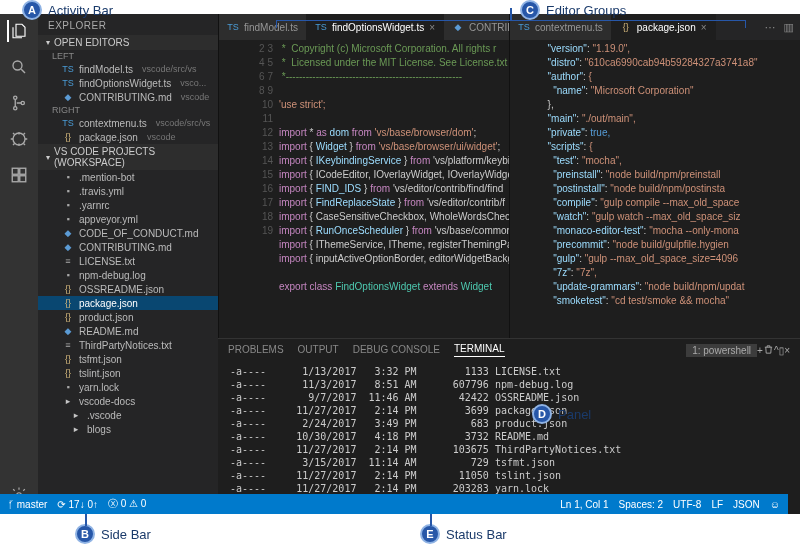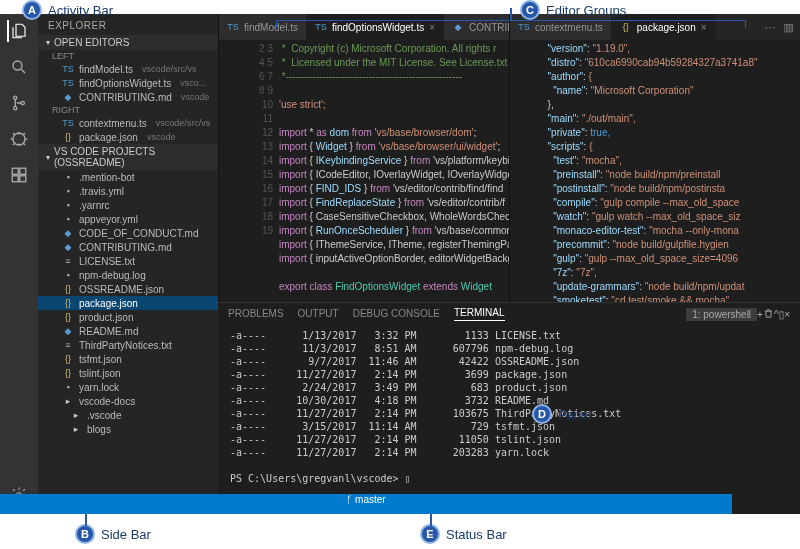--- a/index.html
+++ b/index.html
@@ -40,21 +40,21 @@
   .gutter { width:28px; text-align:right; color:#555; padding-right:6px; }
   .lines { flex:1; white-space:pre; color:#ccc; overflow:hidden;}
   .tok-cm { color:#6a9955; }
   .tok-kw { color:#c586c0; }
   .tok-st { color:#ce9178; }
   .tok-id { color:#9cdcfe;text-align:right; }
   .tok-tp { color:#4ec9b0; }
   .tok-pr { color:#9cdcfe; }
   .tok-bool { color:#569cd6; }
   
-  .panel { height:212px; background:#1e1e1e; border-top:1px solid #333; display:flex; flex-direction:column;}
+  .panel { height:176px; background:#1e1e1e; border-top:1px solid #333; display:flex; flex-direction:column;}
   .panel-tabs { display:flex; gap:14px; padding:4px 10px; font-size:10px; color:#888; align-items:center;}
   .panel-tabs .ptab.active { color:#fff; border-bottom:1px solid #fff; padding-bottom:2px;}
   .panel-tabs .ptab { padding-bottom:2px; }
   .panel-right { margin-left:auto; display:flex; align-items:center; color:#aaa;}
   .term { flex:1; font-family:Consolas, monospace; font-size:10px; line-height:13px; color:#ccc; padding:4px 12px; white-space:pre; overflow:hidden;}
   
   .statusbar { height:20px; background:#007acc; color:#fff; display:flex; align-items:center; font-size:10px; padding:0 8px; gap:10px;}
   .statusbar .right { margin-left:auto; display:flex; gap:10px; }
   
   .callout { position:absolute; display:flex; align-items:center; gap:6px; font-size:13px; color:#1a3a6a; }
@@ -141,21 +141,21 @@
           <span>contextmenu.ts</span>
           <span class="muted">vscode/src/vs</span>
         </div>
         <div class="side-item">
           <span class="fico ico-json">{}</span>
           <span>package.json</span>
           <span class="muted">vscode</span>
         </div>
       </div>
     <div class="section-hdr">
-        <span>VS CODE PROJECTS (OSSREADME)</span>
+        <span>VS CODE PROJECTS (WORKSPACE)</span>
       </div>
     <div id="files" style="flex:1; overflow:hidden;">
         <div class="side-item ">
           <span class="fico ico-txt">▪</span>
           <span>.mention-bot</span>
         </div>
         <div class="side-item ">
           <span class="fico ico-txt">▪</span>
           <span>.travis.yml</span>
         </div>
@@ -360,21 +360,21 @@
 -a----     11/27/2017   2:14 PM      103675 ThirdPartyNotices.txt
 -a----      3/15/2017  11:14 AM         729 tsfmt.json
 -a----     11/27/2017   2:14 PM       11050 tslint.json
 -a----     11/27/2017   2:14 PM      203283 yarn.lock
 
 PS C:\Users\gregvanl\vscode&gt; ▯</div>
     </div>
   </div>
 </div>
 
-<div class="statusbar" style="position:absolute; top:494px; left:0; width:732px;flex-direction:column;">
+<div class="statusbar" style="position:absolute; top:494px; left:0; width:788px;">
   <span>ᚶ <span>master</span></span>
   <span>⟳ <span>17↓ 0↑</span></span>
   <span>ⓧ <span>0</span> ⚠ <span>0</span></span>
   <div class="right">
     <span>Ln 1, Col 1</span>
     <span>Spaces: 2</span>
     <span>UTF-8</span>
     <span>LF</span>
     <span>JSON</span>
     <span>☺</span>

